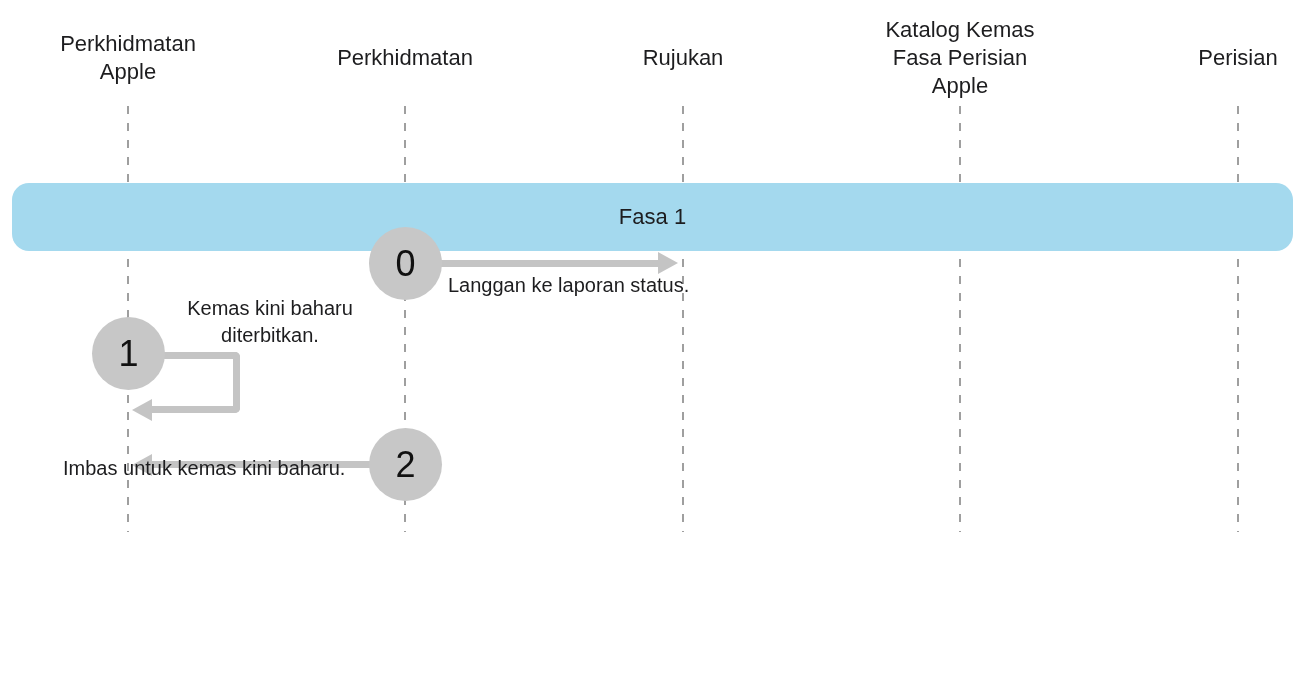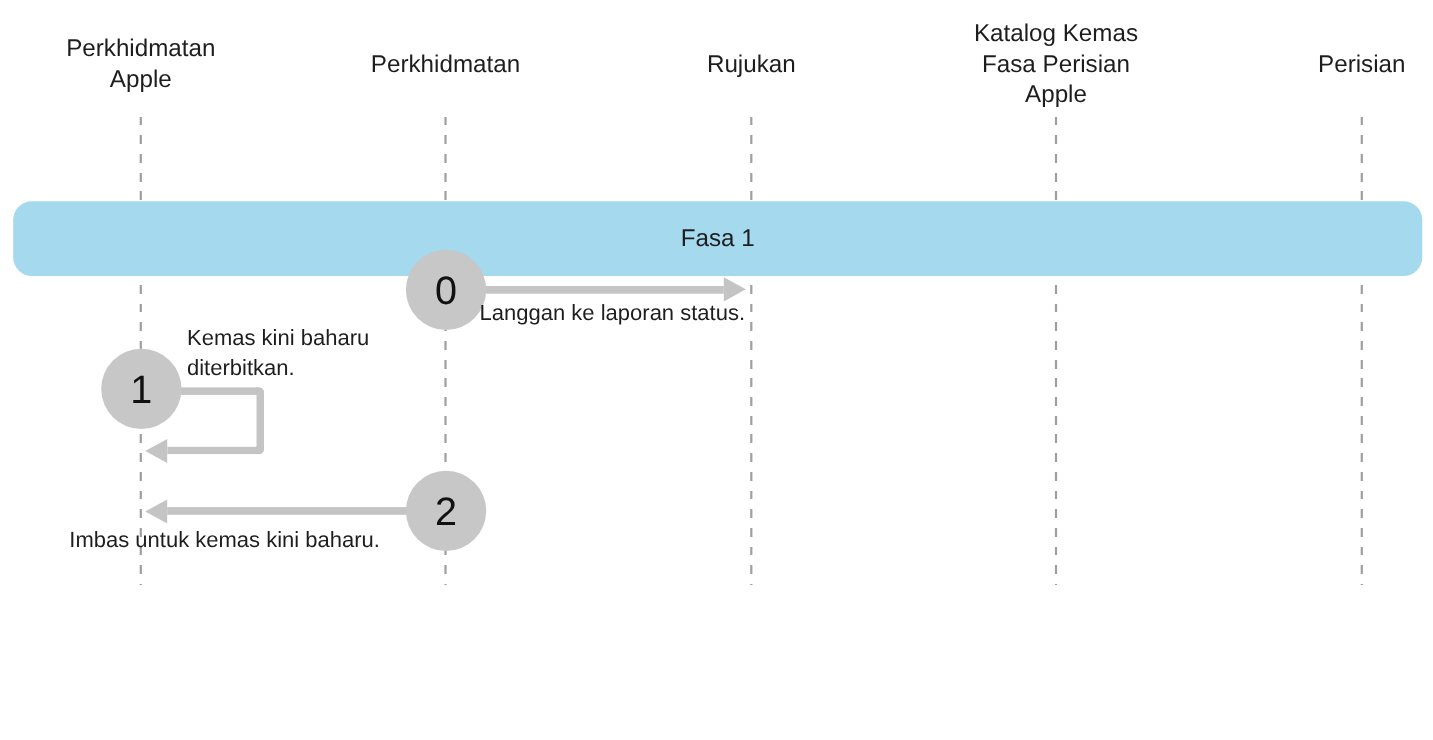--- a/index.html
+++ b/index.html
@@ -110,20 +110,21 @@
     position: absolute;
     font-size: 20px;
     line-height: 27px;
     color: #1d1d1f;
     z-index: 3;
     white-space: nowrap;
   }
   .step-label.wrap {
     white-space: normal;
     width: 200px;
+    text-align: center;
   }
 </style>
 </head>
 <body>
 
 <div class="diagram">
 
   <div class="lifeline" style="left:127px"></div>
   <div class="lifeline" style="left:404px"></div>
   <div class="lifeline" style="left:682px"></div>
@@ -151,35 +152,35 @@
 
   <div class="phase-banner">
     <span>Fasa 1</span>
   </div>
 
   <div class="arrow-line" style="left:440px;top:260px;width:218px"></div>
   <div class="arrow-head-right" style="left:658px;top:252px"></div>
   <div class="step-circle" style="left:369px;top:227px">
     <span>0</span>
   </div>
-  <div class="step-label" style="left:436px;top:272px">Langgan ke laporan status.</div>
+  <div class="step-label" style="left:448px;top:272px">Langgan ke laporan status.</div>
 
   <div class="self-loop"></div>
   <div class="arrow-head-left" style="left:132px;top:399px"></div>
   <div class="step-circle" style="left:92px;top:317px">
     <span>1</span>
   </div>
   <div class="step-label wrap" style="left:170px;top:295px">Kemas kini baharu diterbitkan.</div>
 
   <div class="arrow-line" style="left:152px;top:461px;width:218px"></div>
   <div class="arrow-head-left" style="left:132px;top:454px"></div>
   <div class="step-circle" style="left:369px;top:428px">
     <span>2</span>
   </div>
-  <div class="step-label" style="left:63px;top:478px">Imbas untuk kemas kini baharu.</div>
+  <div class="step-label" style="left:63px;top:455px">Imbas untuk kemas kini baharu.</div>
 
   <div class="arrow-line dashed" style="left:167px;top:604px;width:212px"></div>
   <div class="arrow-head-right" style="left:379px;top:596px"></div>
   <div class="step-circle" style="left:92px;top:571px">
     <span>3</span>
   </div>
 
 </div>
 
 </body></html>

